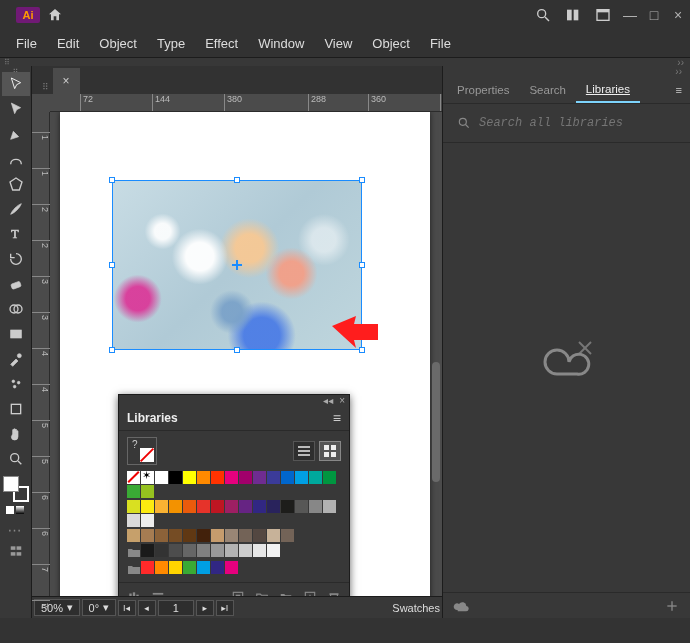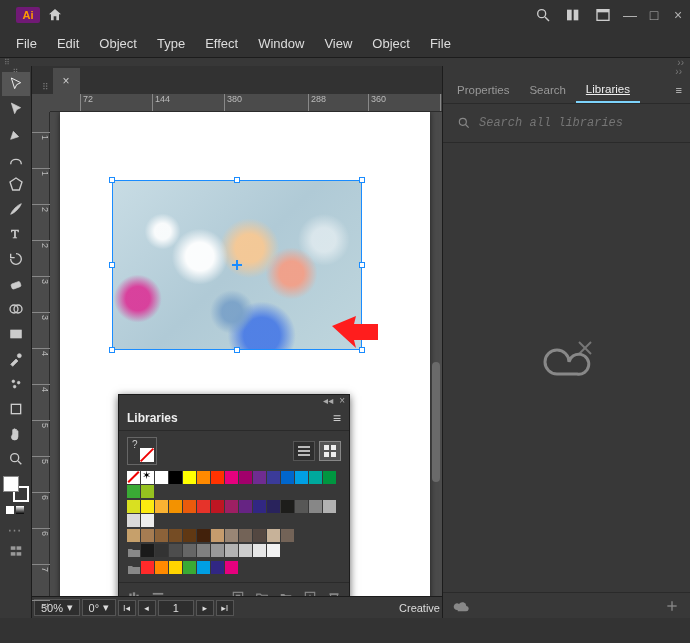--- a/index.html
+++ b/index.html
@@ -487,21 +487,21 @@
           <span>▾</span>
         </div>
       <div class="navbtn">I◂</div>
       <div class="navbtn">◂</div>
       <div class="combo" style="padding:1px 14px">
           <span>1</span>
         </div>
       <div class="navbtn">▸</div>
       <div class="navbtn">▸I</div>
       <span class="sp"></span>
-      <span>Creative</span>
+      <span>Swatches</span>
     </div>
   </div>
 
   <div class="rightpanel">
     <div class="rp-dots">››</div>
     <div class="rp-tabs">
       <div class="rp-tab">Properties</div>
       <div class="rp-tab">Search</div>
       <div class="rp-tab active">Libraries</div>
       <div class="ham">≡</div>

